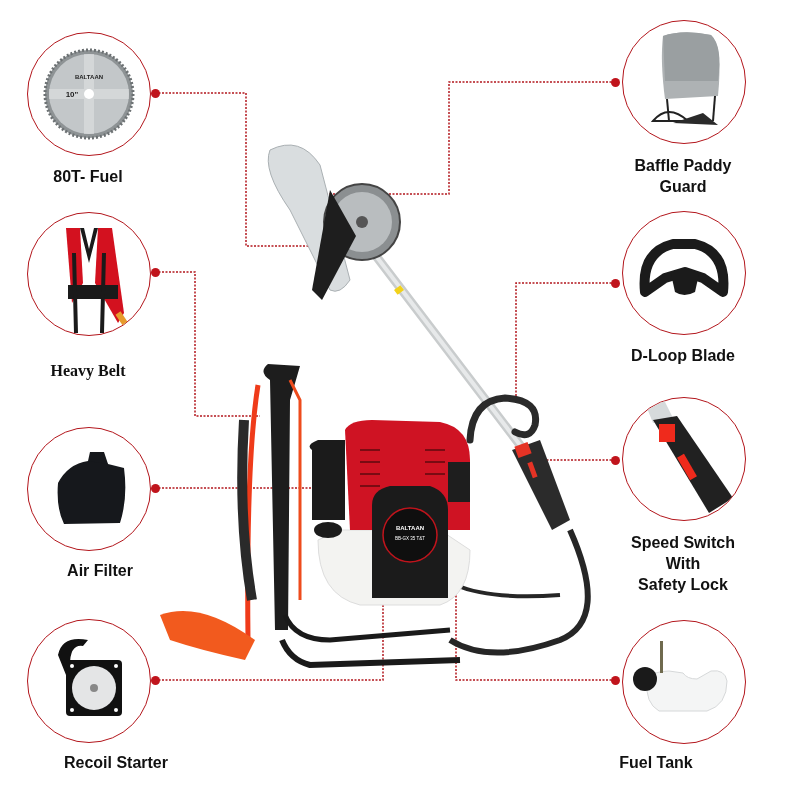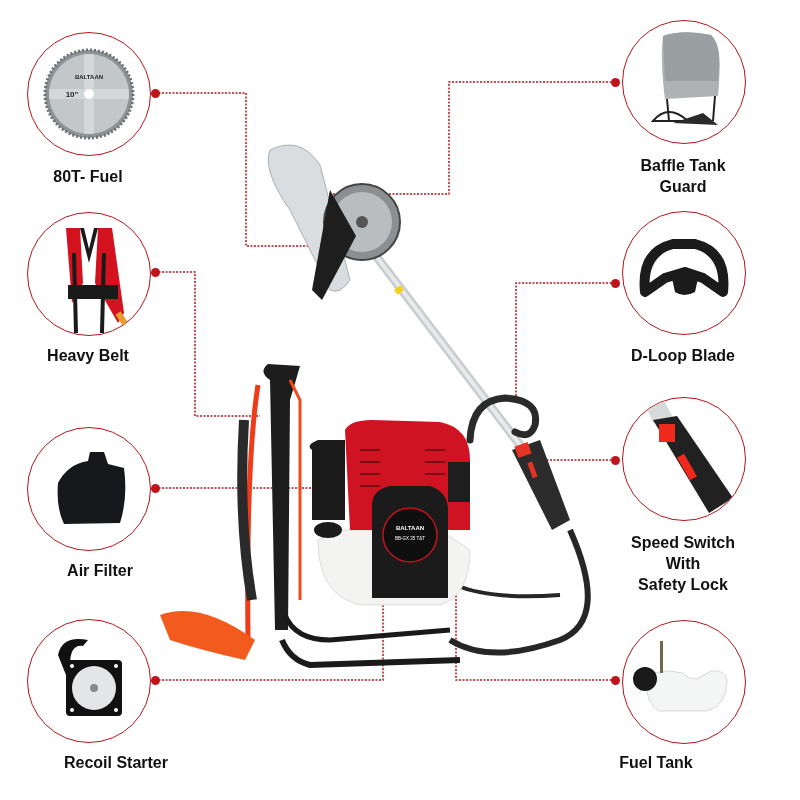--- a/index.html
+++ b/index.html
@@ -98,35 +98,35 @@
   <svg viewBox="0 0 122 122">
     <path d="M40 15 Q60 8 88 14 Q100 25 95 75 L42 78 Q37 40 40 15Z" fill="#aeb2b4"></path>
     <path d="M40 15 Q60 8 88 14 Q100 25 95 60 L42 60 Z" fill="#9a9fa1"></path>
     <line x1="44" y1="78" x2="46" y2="100" stroke="#222" stroke-width="2"></line>
     <line x1="92" y1="75" x2="90" y2="100" stroke="#222" stroke-width="2"></line>
     <path d="M30 100 Q45 82 65 100 Z" fill="none" stroke="#222" stroke-width="2"></path>
     <path d="M50 102 L95 104 L80 92Z" fill="#2a2a2a"></path>
   </svg>
 </div>
 <div class="dot" style="left:611px;top:78px;"></div>
-<div class="label" style="left:603px;top:155px;width:160px;">Baffle Tank
+<div class="label" style="left:603px;top:155px;width:160px;">Baffle Paddy
 Guard</div>
 
 <div class="circle" style="left:27px;top:212px;">
   <svg viewBox="0 0 122 122">
     <path d="M38 15 L52 15 L55 70 L44 90 Z" fill="#d3111f"></path>
     <path d="M84 15 L70 15 L67 70 L90 110 L96 100 Z" fill="#d3111f"></path>
     <path d="M52 15 L61 50 L70 15 L66 15 L61 36 L56 15Z" fill="#1a1a1a"></path>
     <rect x="40" y="72" width="50" height="14" fill="#1a1a1a"></rect>
     <path d="M46 40 L48 120 M76 40 L74 120" stroke="#1a1a1a" stroke-width="4"></path>
     <path d="M90 100 L98 112" stroke="#e79c2d" stroke-width="6"></path>
   </svg>
 </div>
 <div class="dot" style="left:151px;top:268px;"></div>
-<div class="label" style="left:8px;top:345px;width:160px;">Heavy Belt</div>
+<div class="label" style="left:8px;top:360px;width:160px;font-family:Liberation Serif, serif;">Heavy Belt</div>
 
 <div class="circle" style="left:622px;top:211px;">
   <svg viewBox="0 0 122 122">
     <path d="M22 80 Q18 40 50 32 L72 32 Q104 40 100 80 L80 66 L62 60 L42 66 Z" fill="none" stroke="#1b1b1b" stroke-width="10" stroke-linejoin="round"></path>
     <path d="M48 62 L76 62 L72 80 Q61 86 52 80 Z" fill="#1b1b1b"></path>
   </svg>
 </div>
 <div class="dot" style="left:611px;top:279px;"></div>
 <div class="label" style="left:603px;top:345px;width:160px;">D-Loop Blade</div>
 

